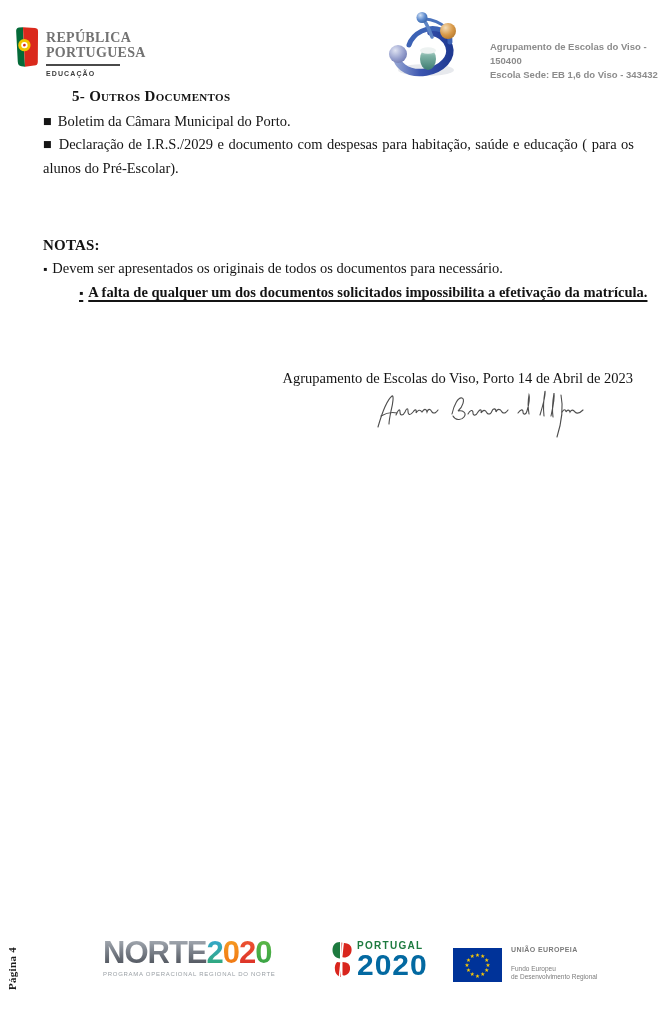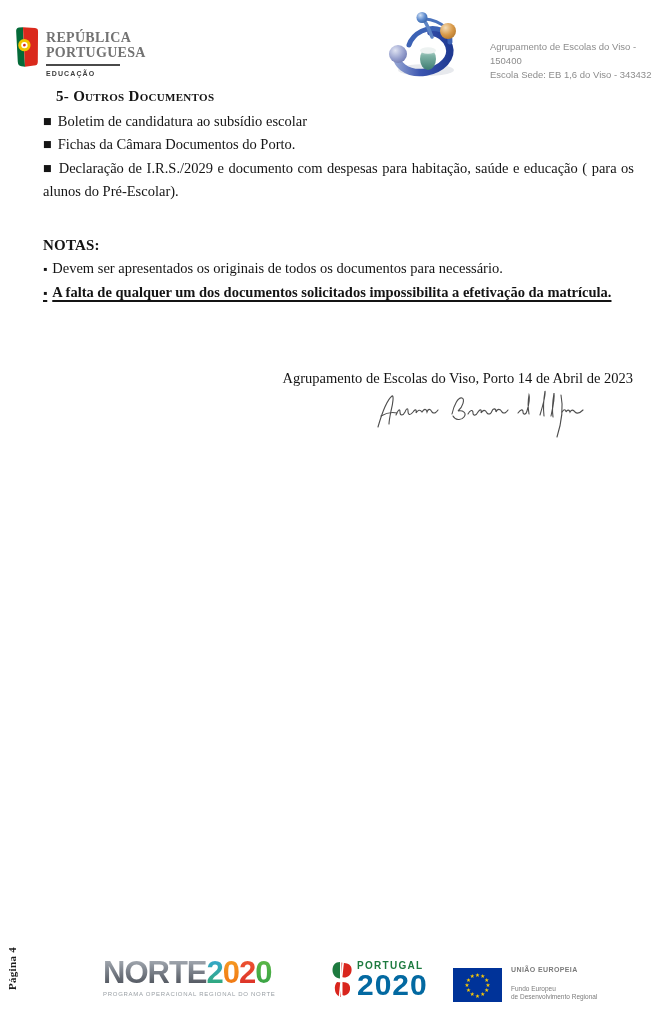--- a/index.html
+++ b/index.html
@@ -15,56 +15,56 @@
   .gov-flag { width:27px; height:47px; }
   .gov-text { margin-left:5px; padding-top:6px; font-family:"Liberation Serif", serif; }
   .gov-name { font-size:14px; font-weight:bold; color:#737373; line-height:15px; letter-spacing:.3px; }
   .gov-rule { width:74px; height:2px; background:#4a4a4a; margin:4px 0 4px 0; }
   .gov-dept { font-family:"Liberation Sans", sans-serif; font-size:7px; font-weight:bold; color:#3d3d3d; letter-spacing:1.1px; }
 
   
   .school-logo { position:absolute; left:384px; top:6px; }
   .school-text {
     position:absolute; left:490px; top:40px;
-    font-family:"Liberation Sans", sans-serif; font-size:9.5px; font-weight:normal;
+    font-family:"Liberation Sans", sans-serif; font-size:9.5px; font-weight:bold;
     color:#8c8c8c; line-height:14px;
   }
 
   
   .content { position:absolute; left:43px; top:88px; width:591px; font-size:14.5px; }
   .sec-heading {
-    margin-left:13px; margin-bottom:5px;
+    margin-left:29px; margin-bottom:5px;
     font-size:15px; font-weight:bold; font-variant:small-caps; letter-spacing:.3px;
   }
   .doc-line { line-height:23.4px; }
   .justify { text-align:justify; text-align-last:left; }
   .blt { margin-right:6px; }
   .blt-sm { margin-right:5px; font-size:12px; }
 
   .notes { position:absolute; left:43px; top:233px; width:591px; font-size:14.5px; }
   .notes-heading { font-weight:bold; font-size:15px; line-height:24px; letter-spacing:.2px; }
   .note-em {
     font-weight:bold; white-space:nowrap;
-    text-decoration:underline; text-decoration-thickness:1.5px; text-underline-offset:3px;
+    text-decoration:underline; text-decoration-thickness:1.5px; text-underline-offset:3px;margin-left:36px;
   }
 
   .date-line { position:absolute; left:43px; top:370px; width:590px; text-align:right; font-size:14.5px; white-space:nowrap; }
 
   .signature { position:absolute; left:372px; top:383px; }
 
   
   .page-num {
     position:absolute; left:6px; top:990px; width:90px;
     transform:rotate(-90deg); transform-origin:0 0;
     font-size:11px; font-weight:bold; letter-spacing:.3px; color:#1a1a1a;
     font-family:"Liberation Serif", serif;
   }
 
   
-  .footer { position:absolute; left:0; top:935px; width:669px; height:60px; font-family:"Liberation Sans", sans-serif;margin-top:20px; }
+  .footer { position:absolute; left:0; top:935px; width:669px; height:60px; font-family:"Liberation Sans", sans-serif; }
 
   .norte { position:absolute; left:103px; top:3px; }
   .norte-main { font-size:31px; font-weight:800; letter-spacing:-1px; line-height:30px; white-space:nowrap; }
   .norte-word {
     background:linear-gradient(180deg,#b4bac2 0%,#7d838c 45%,#3f444c 100%);
     -webkit-background-clip:text; background-clip:text; color:transparent;
   }
   .norte-main .d { -webkit-background-clip:text; background-clip:text; color:transparent; }
   .norte-sub { margin-top:3px; font-size:6px; letter-spacing:.72px; color:#9aa0a5; white-space:nowrap; }
 
@@ -141,22 +141,21 @@
     <ellipse cx="44" cy="44.5" rx="8" ry="3.2" fill="#edf2f1"></ellipse>
   </svg>
 
   <div class="school-text">
     <div>Agrupamento de Escolas do Viso - 150400</div>
     <div>Escola Sede: EB 1,6 do Viso - 343432</div>
   </div>
 
   <div class="content">
     <div class="sec-heading">5- Outros Documentos</div>
-    <div class="doc-line"><span class="blt">■</span><span>Boletim de candidatura ao subsídio escolar</span></div>
-    <div class="doc-line"><span class="blt">■</span><span>Fichas da Câmara Documentos do Porto.</span></div>
+    <div class="doc-line"><span class="blt">■</span><span>Boletim da Câmara Municipal do Porto.</span></div>
     <div class="doc-line justify"><span class="blt">■</span><span>Declaração de I.R.S./2029 e documento com despesas para habitação, saúde e educação ( para os alunos do Pré-Escolar).</span></div>
   </div>
 
   <div class="notes">
     <div class="notes-heading">NOTAS:</div>
     <div class="doc-line"><span class="blt-sm">▪</span><span>Devem ser apresentados os originais de todos os documentos para necessário.</span></div>
     <div class="doc-line note-em"><span class="blt-sm">▪</span><span>A falta de qualquer um dos documentos solicitados impossibilita a efetivação da matrícula.</span></div>
   </div>
 
   <div class="date-line">Agrupamento de Escolas do Viso, Porto 14 de Abril de 2023</div>

